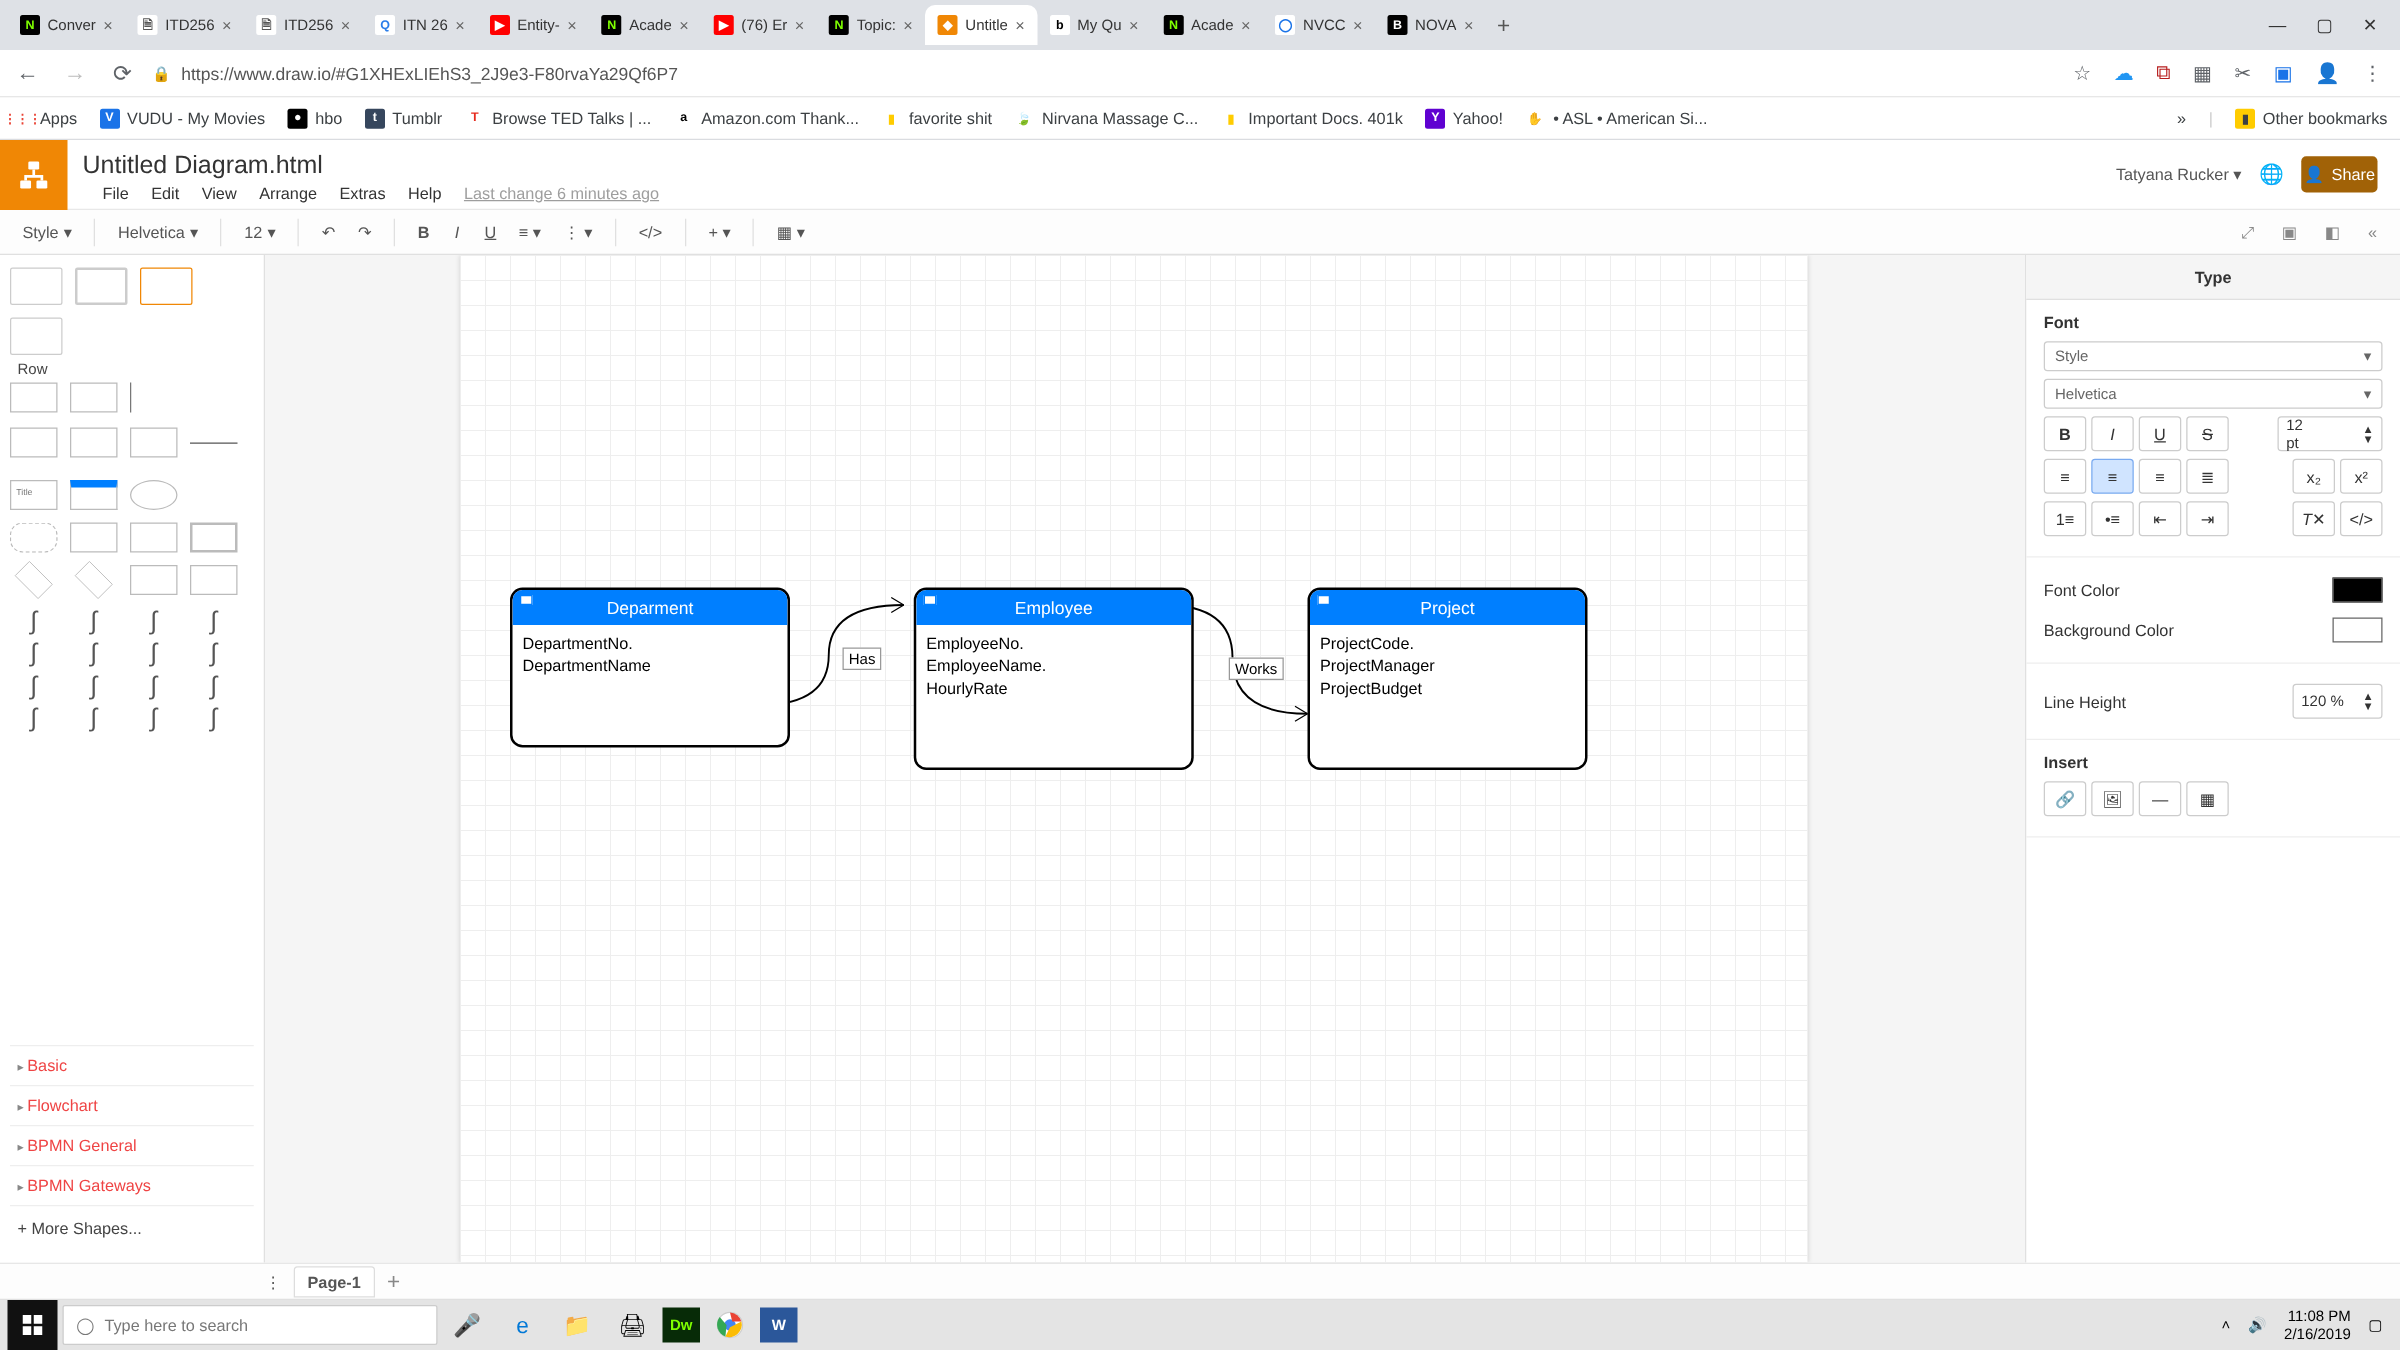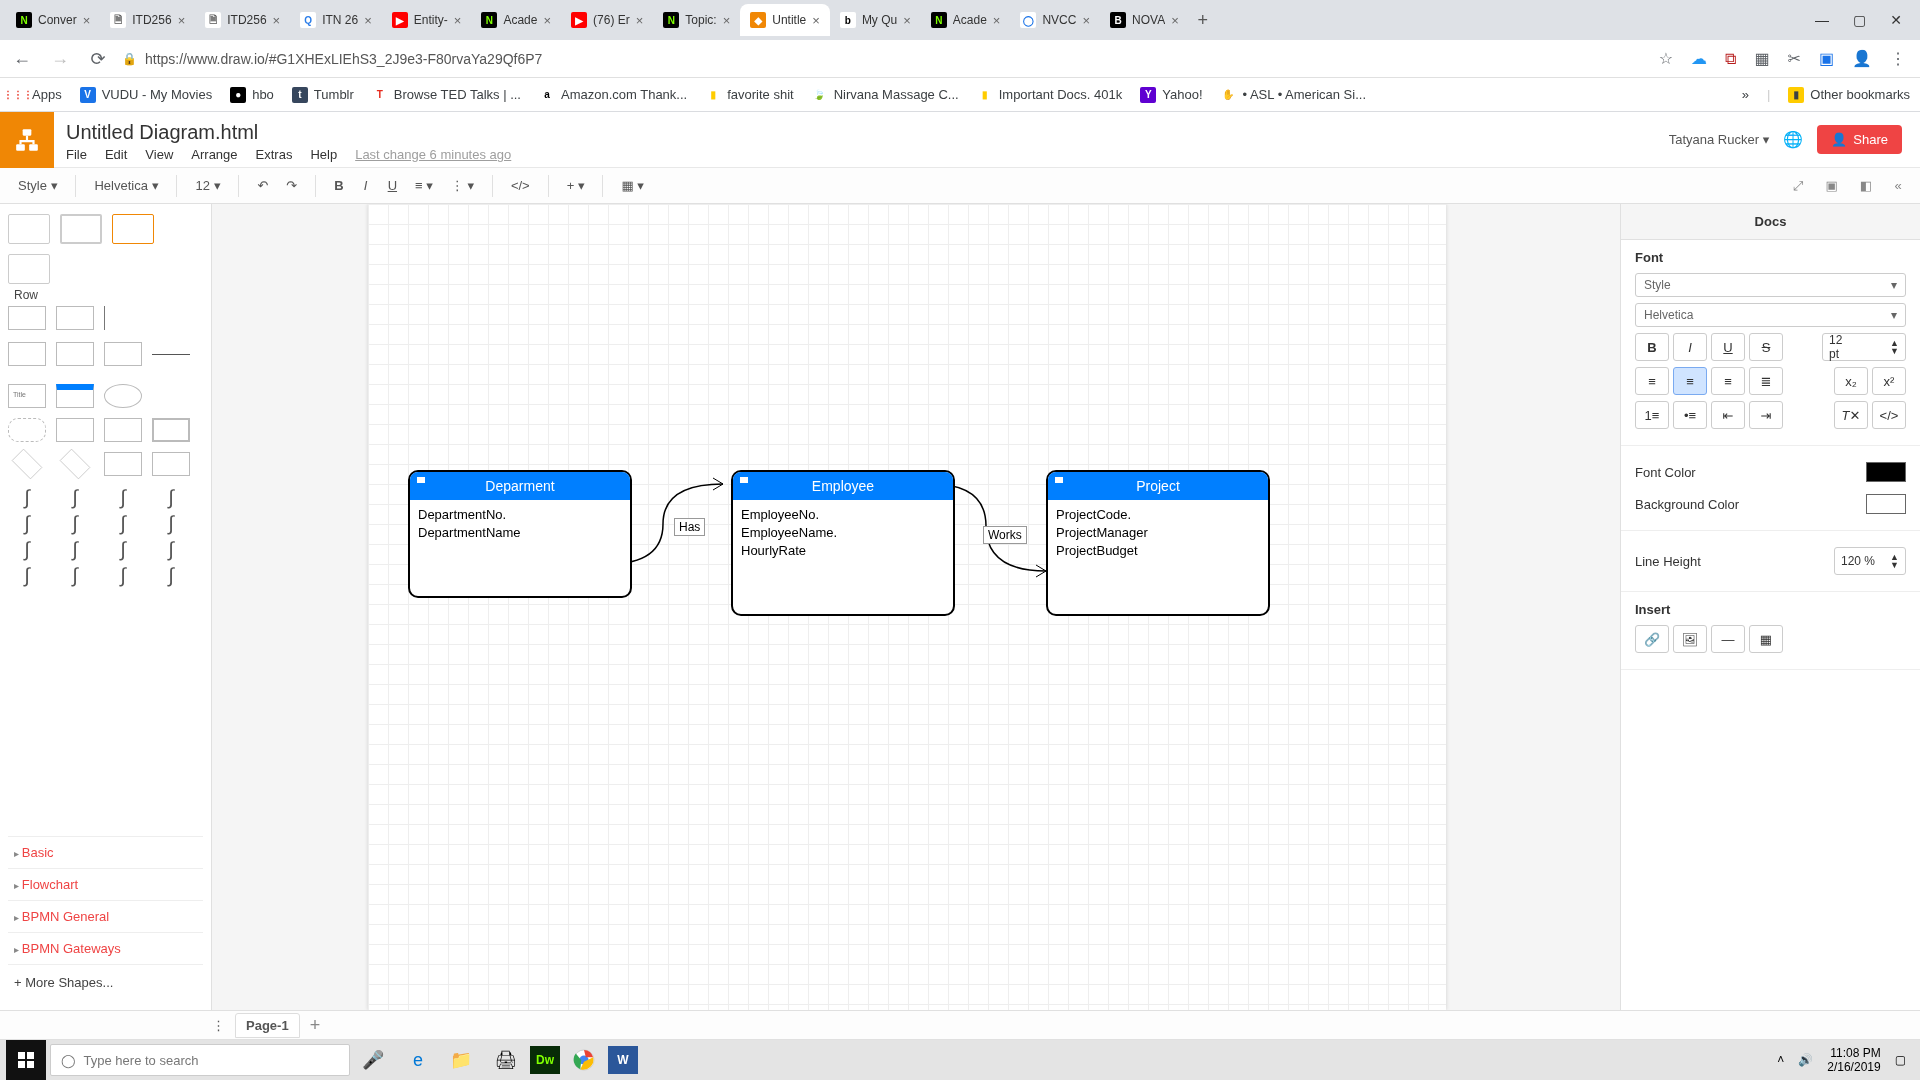--- a/index.html
+++ b/index.html
@@ -26,24 +26,24 @@
 .bookmarks { display:flex; align-items:center; height:34px; background:#fff; border-bottom:1px solid #dadce0; padding:0 10px; gap:18px; font-size:13px; color:#3c4043; }
 .bk { display:flex; align-items:center; gap:6px; white-space:nowrap; }
 .bk .ico { width:16px; height:16px; display:inline-flex; align-items:center; justify-content:center; font-size:10px; border-radius:2px; font-weight:bold; }
 .bookmarks .spacer { flex:1; }
 
 
 .drawio-header { display:flex; align-items:center; background:#fff; height:56px; border-bottom:1px solid #e8e8e8; }
 .logo { width:54px; height:56px; background:#f08705; display:flex; align-items:center; justify-content:center; color:#fff; font-size:22px; }
 .title-block { padding:4px 12px 0; }
 .doc-title { font-size:20px; color:#333; }
-.menus { display:flex; gap:18px; font-size:13px; color:#333; margin-top:3px; }
+.menus { display:flex; gap:18px; font-size:13px; color:#333; margin-top:3px;margin-left:16px; }
 .menus .muted { color:#9e9e9e; text-decoration:underline; cursor:default; }
 .header-right { margin-left:auto; display:flex; align-items:center; gap:14px; padding-right:18px; font-size:13px; color:#555; }
-.share-btn { background:#ef4444; color:#fff; border-radius:4px; padding:7px 14px; font-size:13px; display:flex; gap:6px; align-items:center; }
+.share-btn { background:#a16207; color:#fff; border-radius:4px; padding:7px 2px; font-size:13px; display:flex; gap:6px; align-items:center; }
 
 
 .toolbar { display:flex; align-items:center; height:36px; background:#fdfdfd; border-bottom:1px solid #e0e0e0; padding:0 12px; gap:6px; font-size:13px; color:#555; }
 .toolbar .sep { width:1px; height:22px; background:#e0e0e0; margin:0 6px; }
 .toolbar .btn { padding:4px 6px; cursor:pointer; min-width:20px; text-align:center; }
 .toolbar .dd { display:flex; align-items:center; gap:4px; }
 .toolbar .right-group { margin-left:auto; display:flex; gap:10px; color:#888; }
 
 
 .main { display:flex; height:calc(1080px - 40px - 38px - 34px - 56px - 36px - 30px - 40px); }
@@ -449,21 +449,21 @@
               <div>ProjectCode.</div>
               <div>ProjectManager</div>
               <div>ProjectBudget</div>
             </div>
           </div>
         </div>
     </div>
   </div>
 
   <div class="right-panel">
-    <div class="rp-tab">Docs</div>
+    <div class="rp-tab">Type</div>
 
     <div class="rp-section">
       <h4>Font</h4>
       <div class="dropdown">
           <span>Style</span>
           <span>▾</span>
         </div>
       <div class="dropdown">
           <span>Helvetica</span>
           <span>▾</span>

